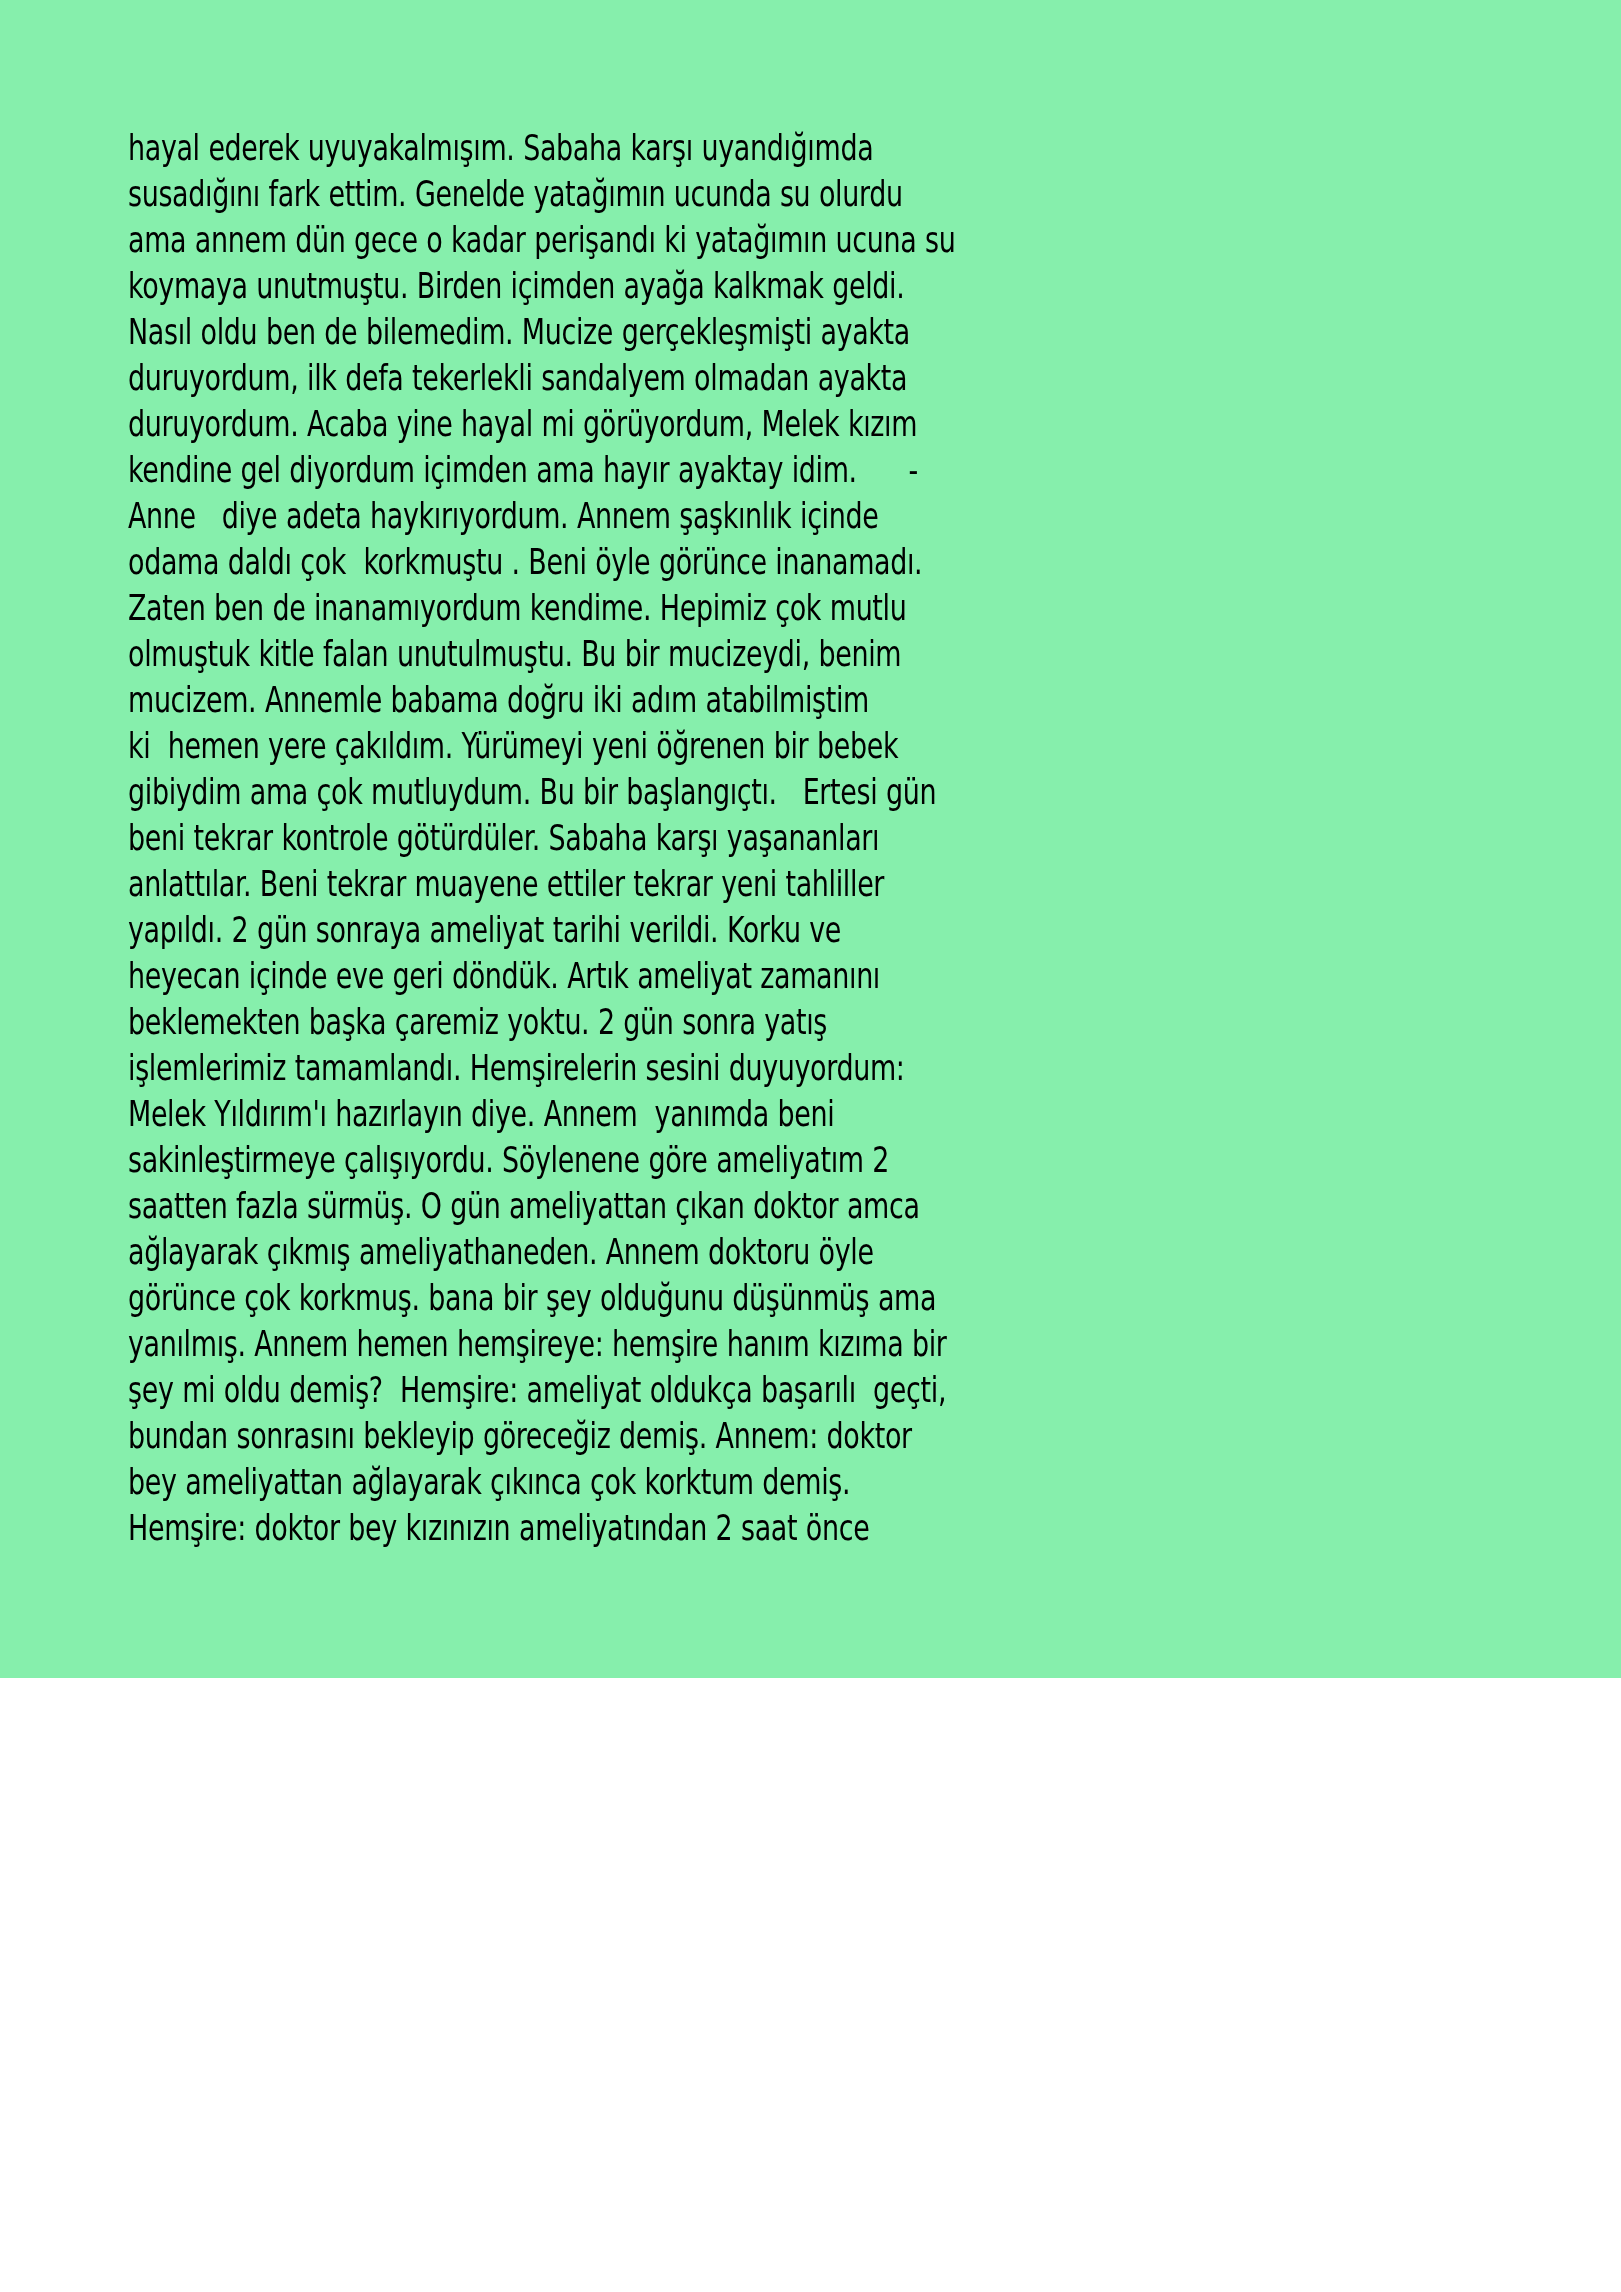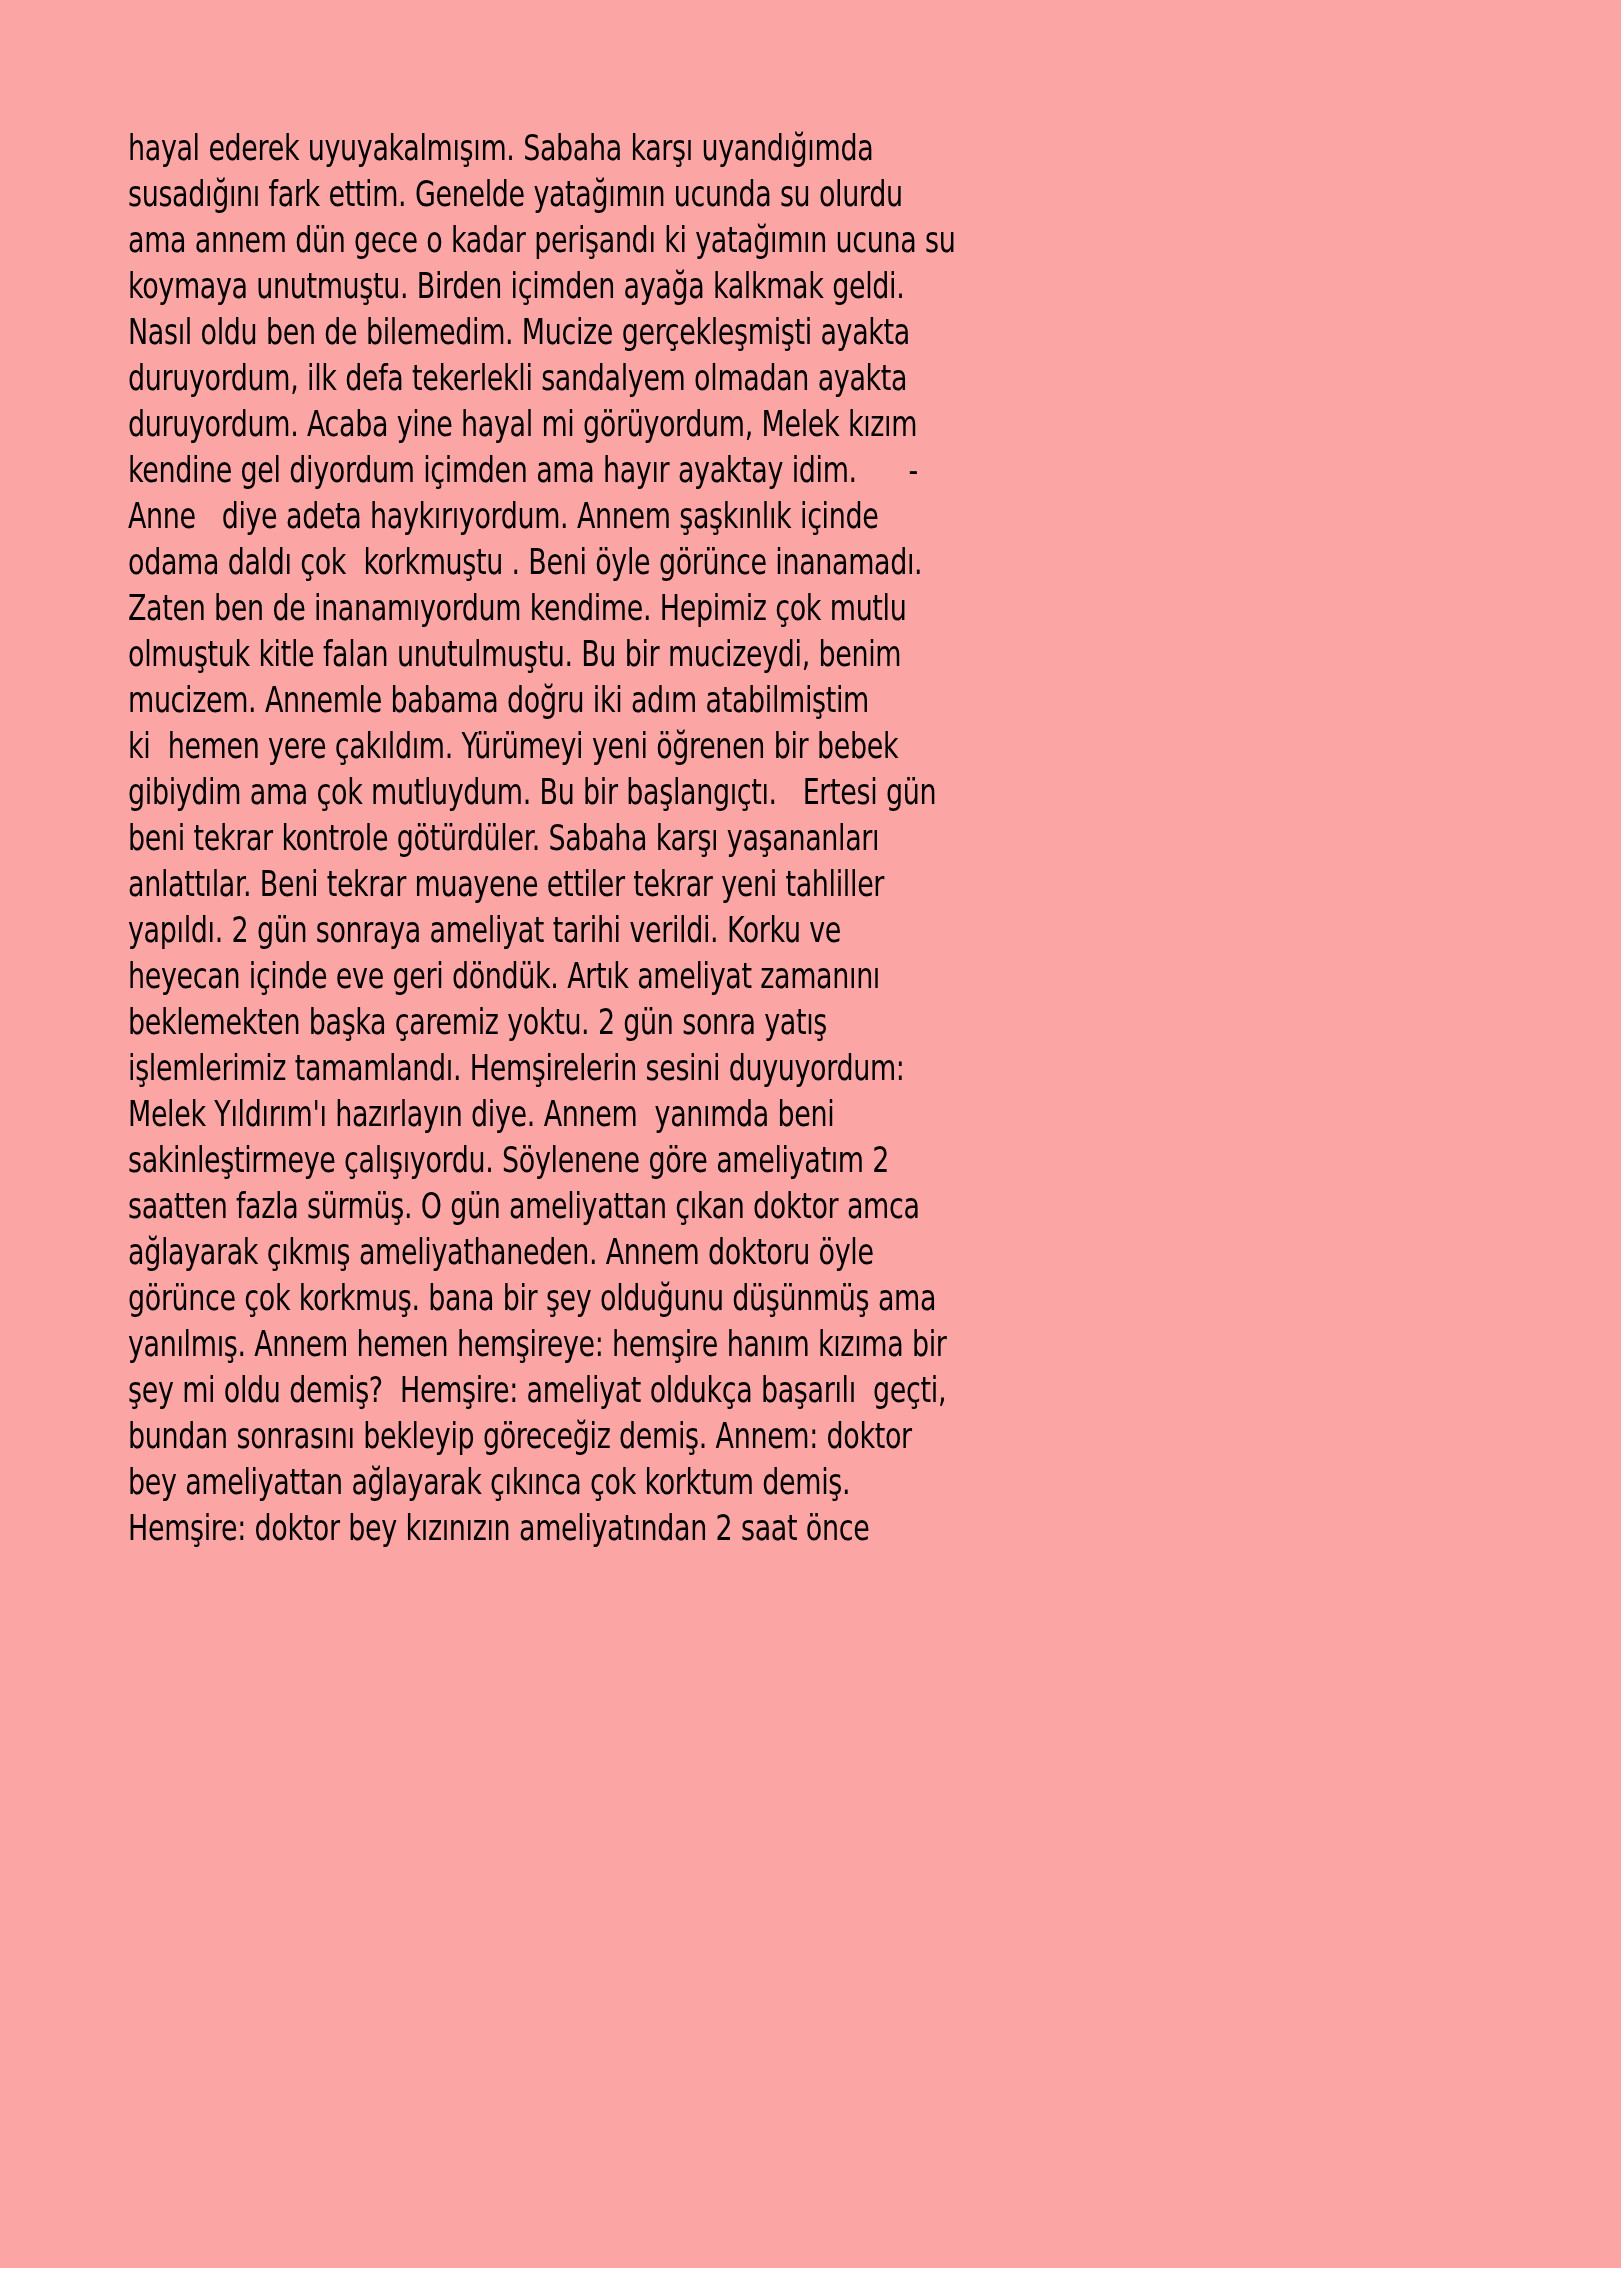--- a/index.html
+++ b/index.html
@@ -5,22 +5,22 @@
 <style>
   html, body {
     margin: 0;
     padding: 0;
     background: #ffffff;
   }
 
   .page {
     position: relative;
     width: 1621px;
-    height: 2268px;
-    background: #fca5a5;
+    height: 1678px;
+    background: #86efac;
     overflow: hidden;
     box-sizing: border-box;
     text-decoration: underline;
   }
 
   .text-block {
     position: absolute;
     left: 128px;
     top: 125px;
     width: 1318px;

